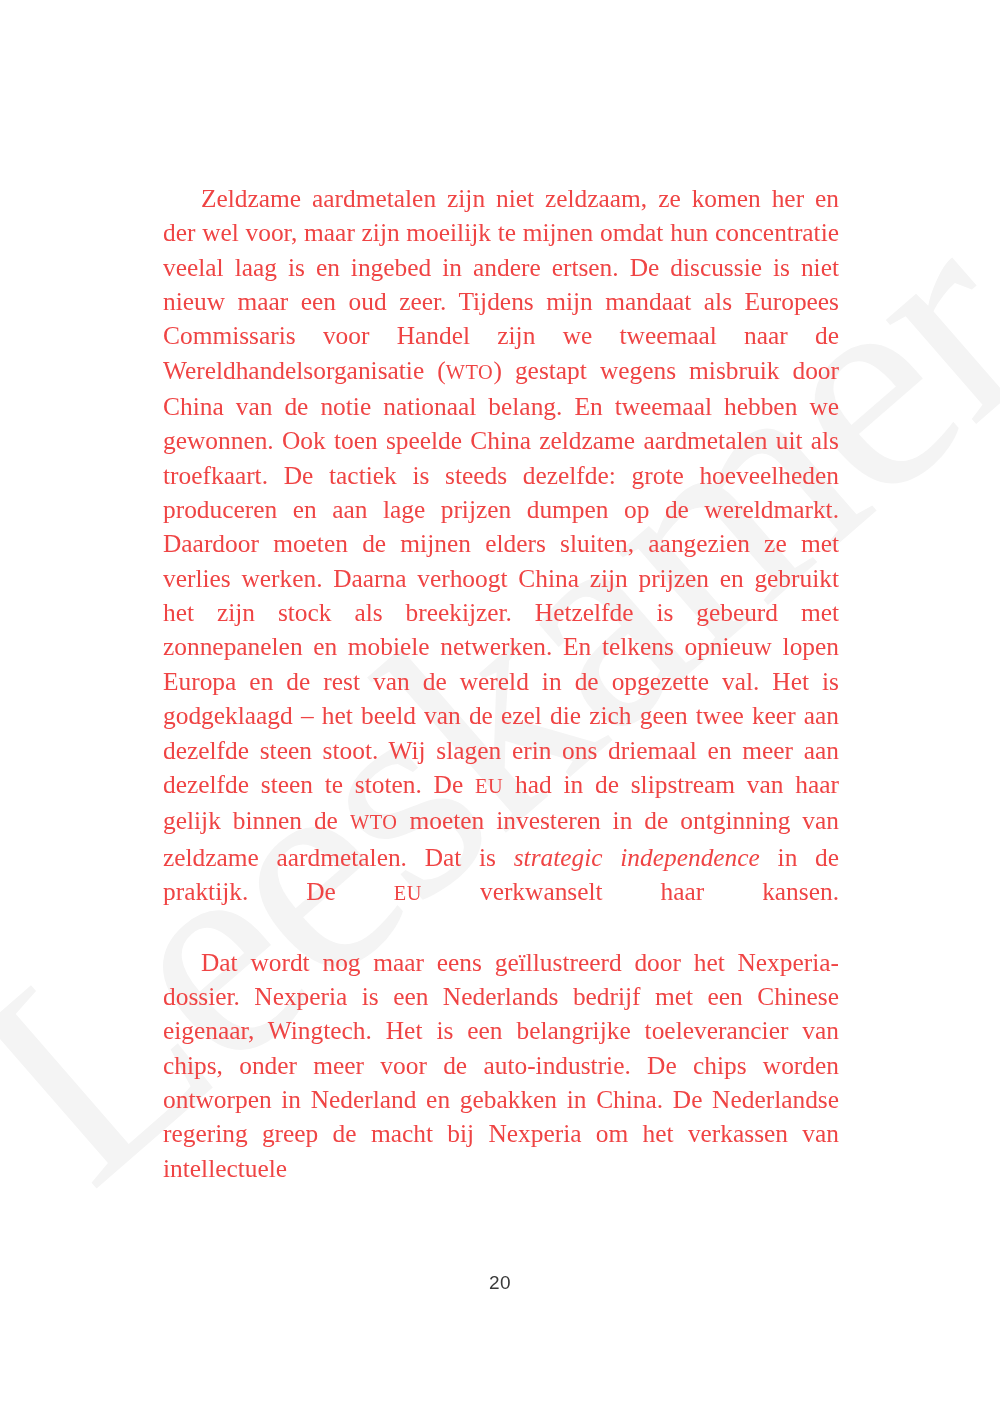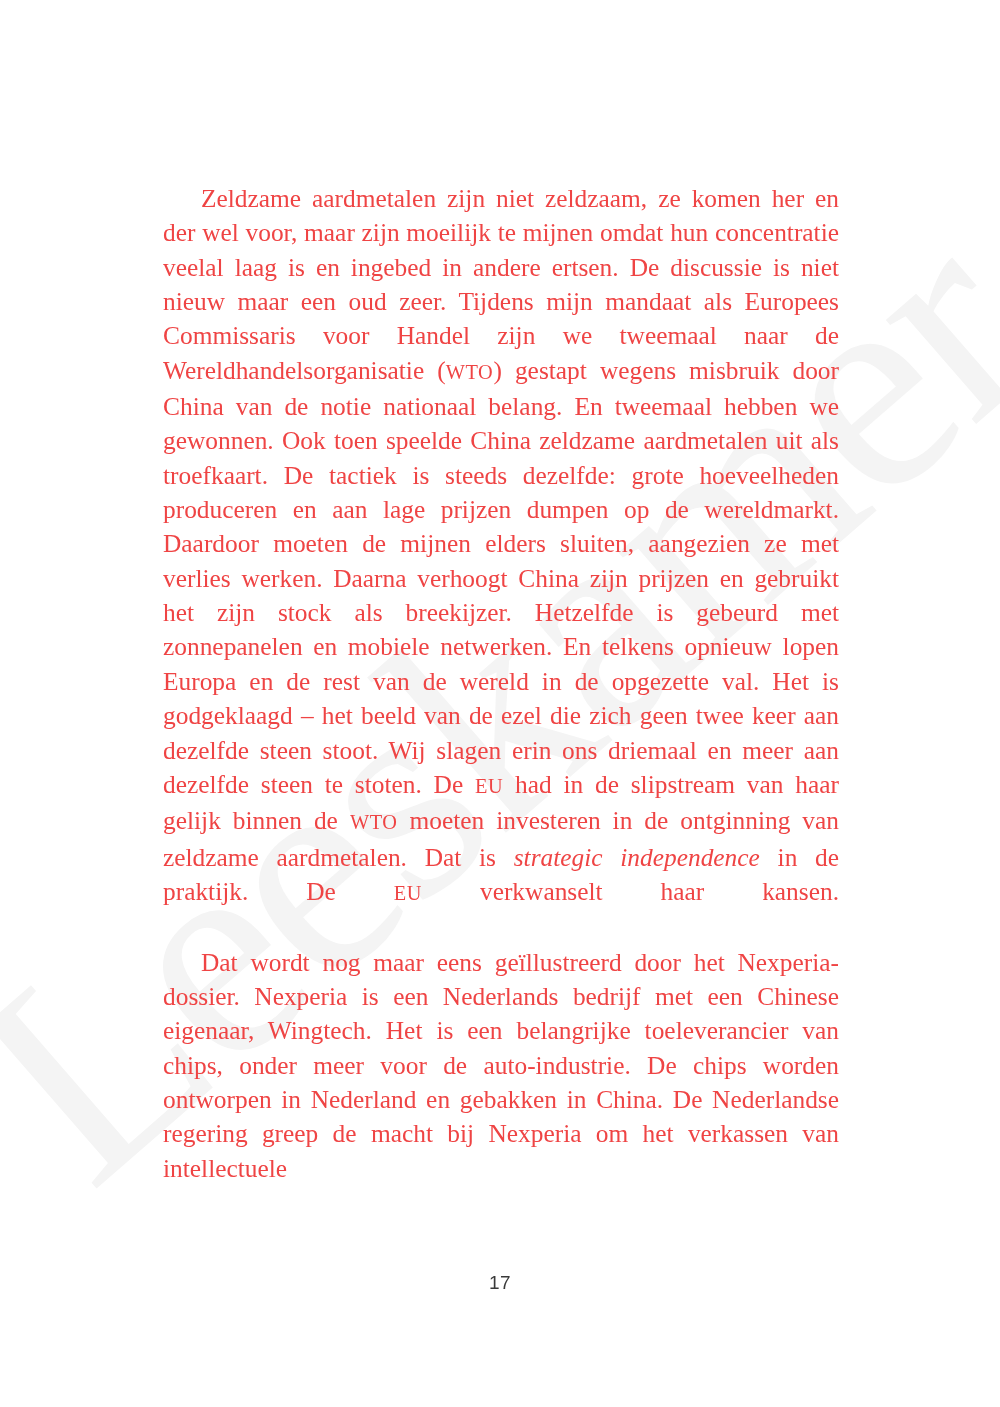--- a/index.html
+++ b/index.html
@@ -127,16 +127,16 @@
     <div class="watermark-text" style="color: rgb(244, 244, 244); transform: translate(-50%, -50%) rotate(-41deg);">Leeskamer</div>
   </div>
 
 
   <main class="textblock">
     <p class="para indent">Zeldzame aardmetalen zijn niet zeldzaam, ze komen her en der wel voor, maar zijn moeilijk te mijnen omdat hun concentratie veelal laag is en ingebed in andere ertsen. De discussie is niet nieuw maar een oud zeer. Tijdens mijn mandaat als Europees Commissaris voor Handel zijn we tweemaal naar de Wereldhandelsorganisatie (<span class="sc">WTO</span>) gestapt wegens misbruik door China van de notie nationaal belang. En tweemaal hebben we gewonnen. Ook toen speelde China zeldzame aardmetalen uit als troefkaart. De tactiek is steeds dezelfde: grote hoeveelheden produceren en aan lage prijzen dumpen op de wereldmarkt. Daardoor moeten de mijnen elders sluiten, aangezien ze met verlies werken. Daarna verhoogt China zijn prijzen en gebruikt het zijn stock als breekijzer. Hetzelfde is gebeurd met zonnepanelen en mobiele netwerken. En telkens opnieuw lopen Europa en de rest van de wereld in de opgezette val. Het is godgeklaagd – het beeld van de ezel die zich geen twee keer aan dezelfde steen stoot. Wij slagen erin ons driemaal en meer aan dezelfde steen te stoten. De <span class="sc">EU</span> had in de slipstream van haar gelijk binnen de <span class="sc">WTO</span> moeten investeren in de ontginning van zeldzame aardmetalen. Dat is <em class="it">strategic independence</em> in de praktijk. De <span class="sc">EU</span> verkwanselt haar kansen.</p>
     <p class="para indent">Dat wordt nog maar eens geïllustreerd door het Nexperia-dossier. Nexperia is een Nederlands bedrijf met een Chinese eigenaar, Wingtech. Het is een belangrijke toeleverancier van chips, onder meer voor de auto-industrie. De chips worden ontworpen in Nederland en gebakken in China. De Nederlandse regering greep de macht bij Nexperia om het verkassen van intellectuele</p>
   </main>
 
   <footer class="folio">
-    <span class="folio-text">17</span>
+    <span class="folio-text">20</span>
   </footer>
 
 </div>
 
 </body></html>

